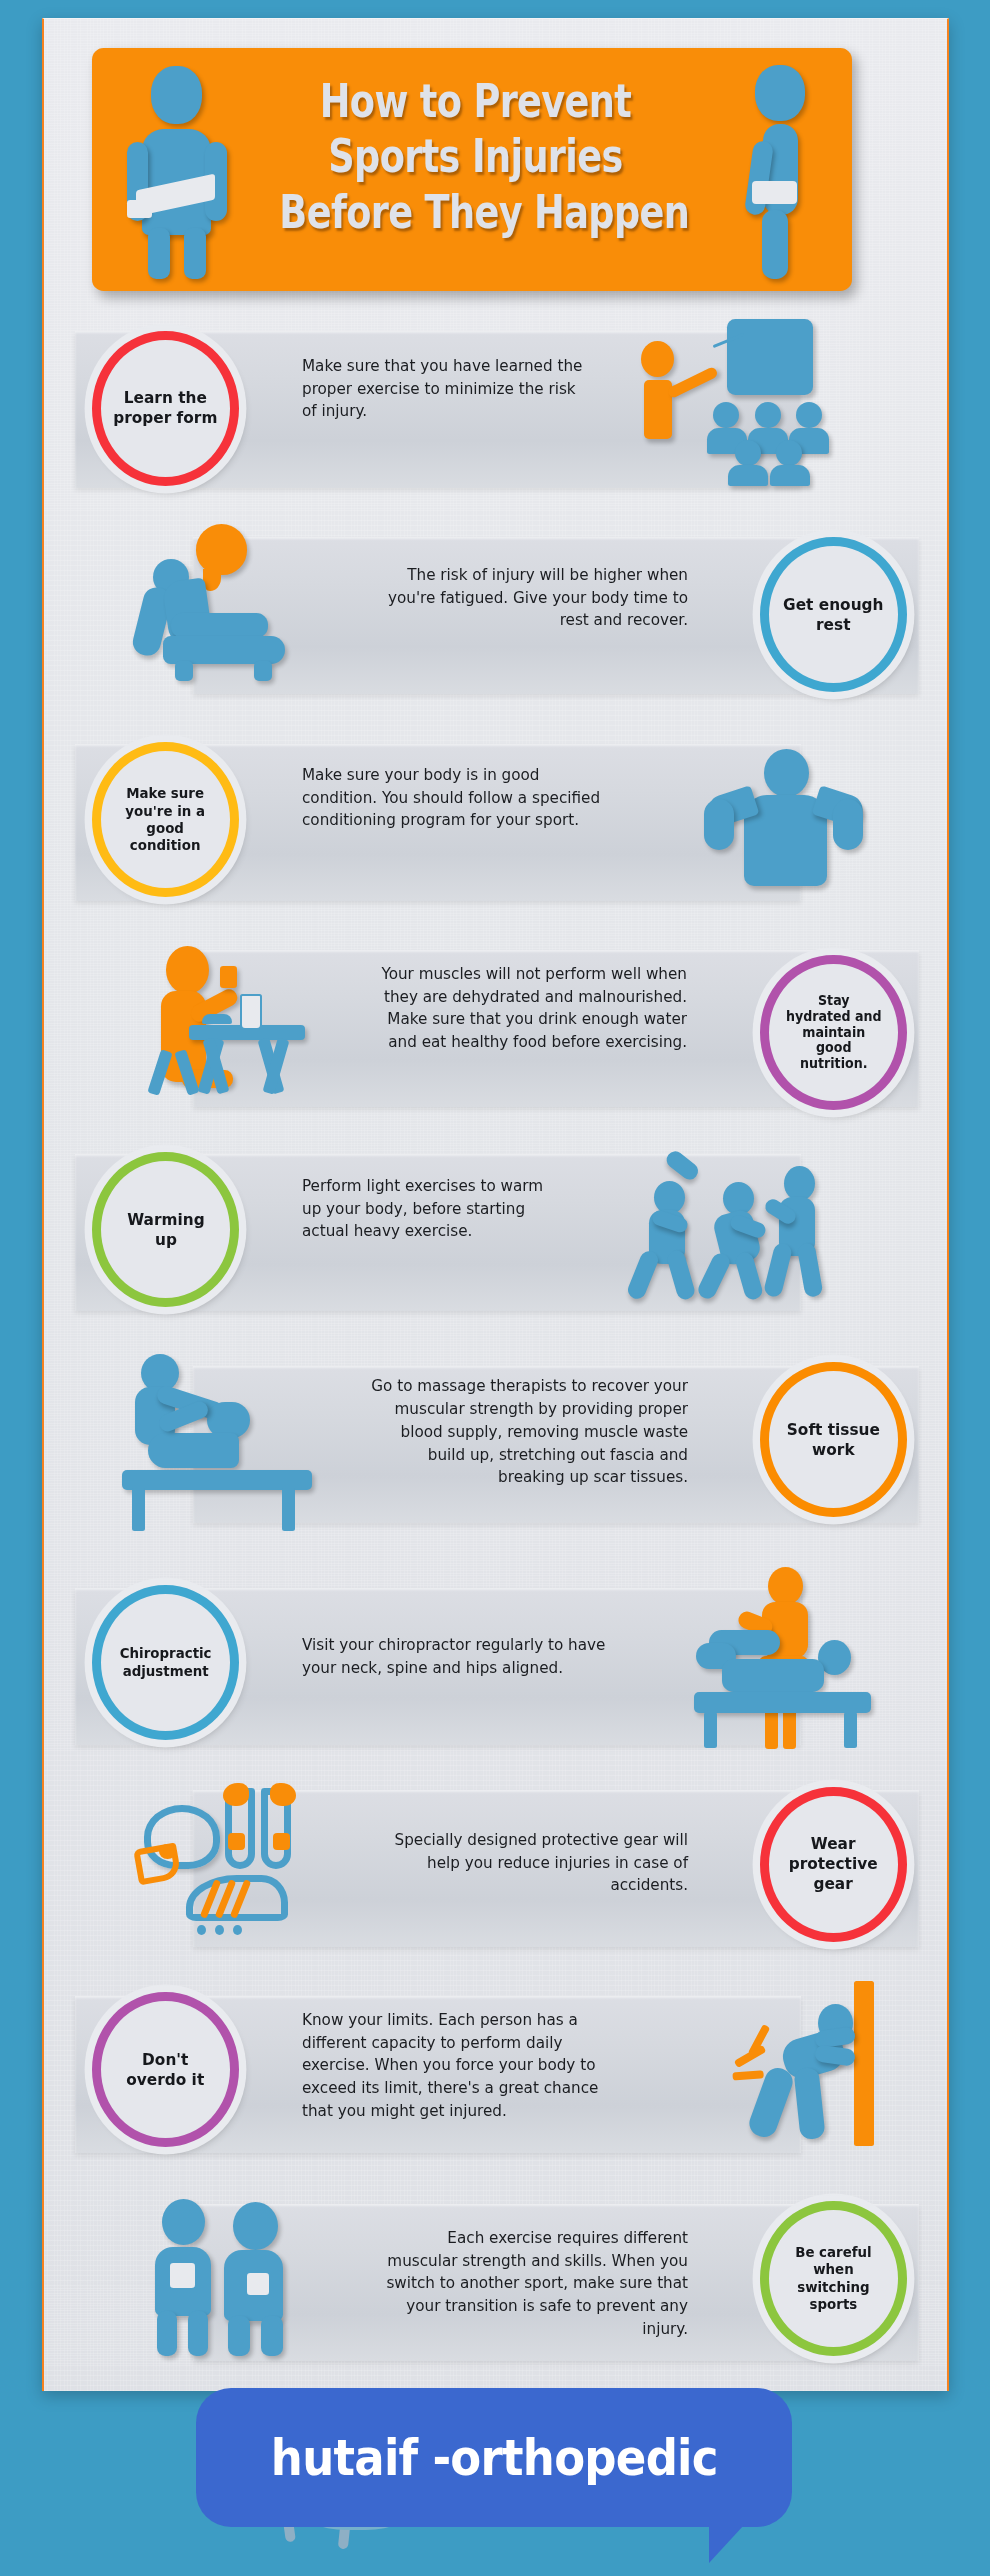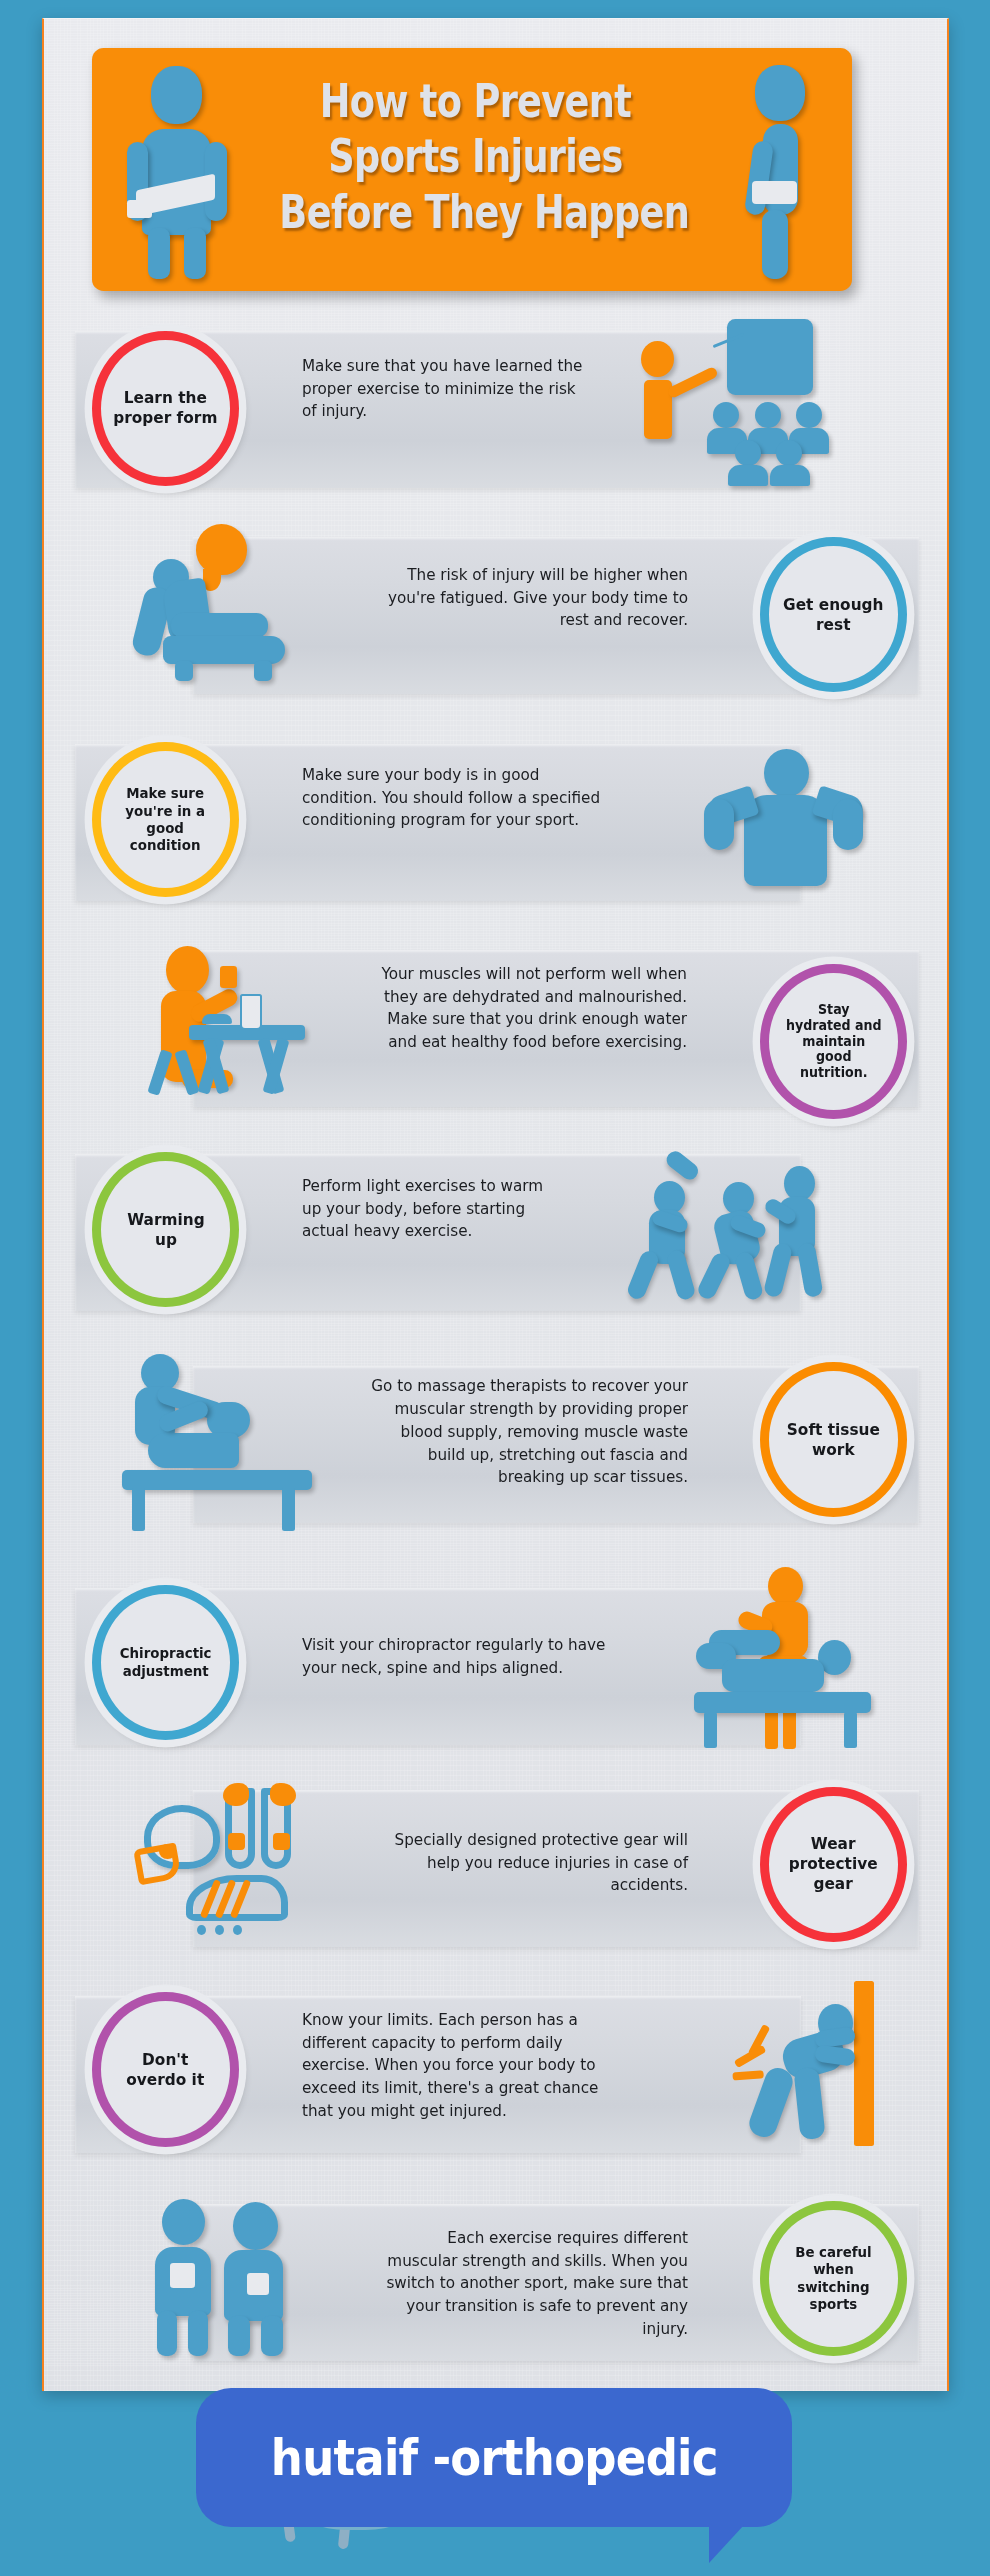--- a/index.html
+++ b/index.html
@@ -350,21 +350,21 @@
       <i class="sh-b" style="left:11.6px;  top:43px;  width:48px; height:30px; border-radius:18px 5px 5px 18px; transform:rotate(-18deg);"></i>
       <i class="sh-b" style="left:8.3px;  top:50px;  width:30px; height:51px; border-radius:15px;"></i>
       <i class="sh-b" style="left:119px; top:43px;  width:48px; height:30px; border-radius:5px 18px 18px 5px; transform:rotate(18deg);"></i>
       <i class="sh-b" style="left:137px; top:50px;  width:30px; height:51px; border-radius:15px;"></i>
     </div>
   </div>
 
   <div class="row" style="top:919px;">
     <div class="band band-right" style="top:11.6px;"></div>
 
-    <div class="badge badge-right" style="top:26px;">
+    <div class="badge badge-right" style="top:17px;">
       <span class="badge-ring" style="border-color:#b152ab;"></span>
       <span class="badge-label xs" style="white-space:pre-line;">Stay
 hydrated and
 maintain
 good
 nutrition.</span>
     </div>
 
     <div class="copy align-right" style="left:305px; top:25px; width:338px;">Your muscles will not perform well when they are dehydrated and malnourished. Make sure that you drink enough water and eat healthy food before exercising.</div>
 

